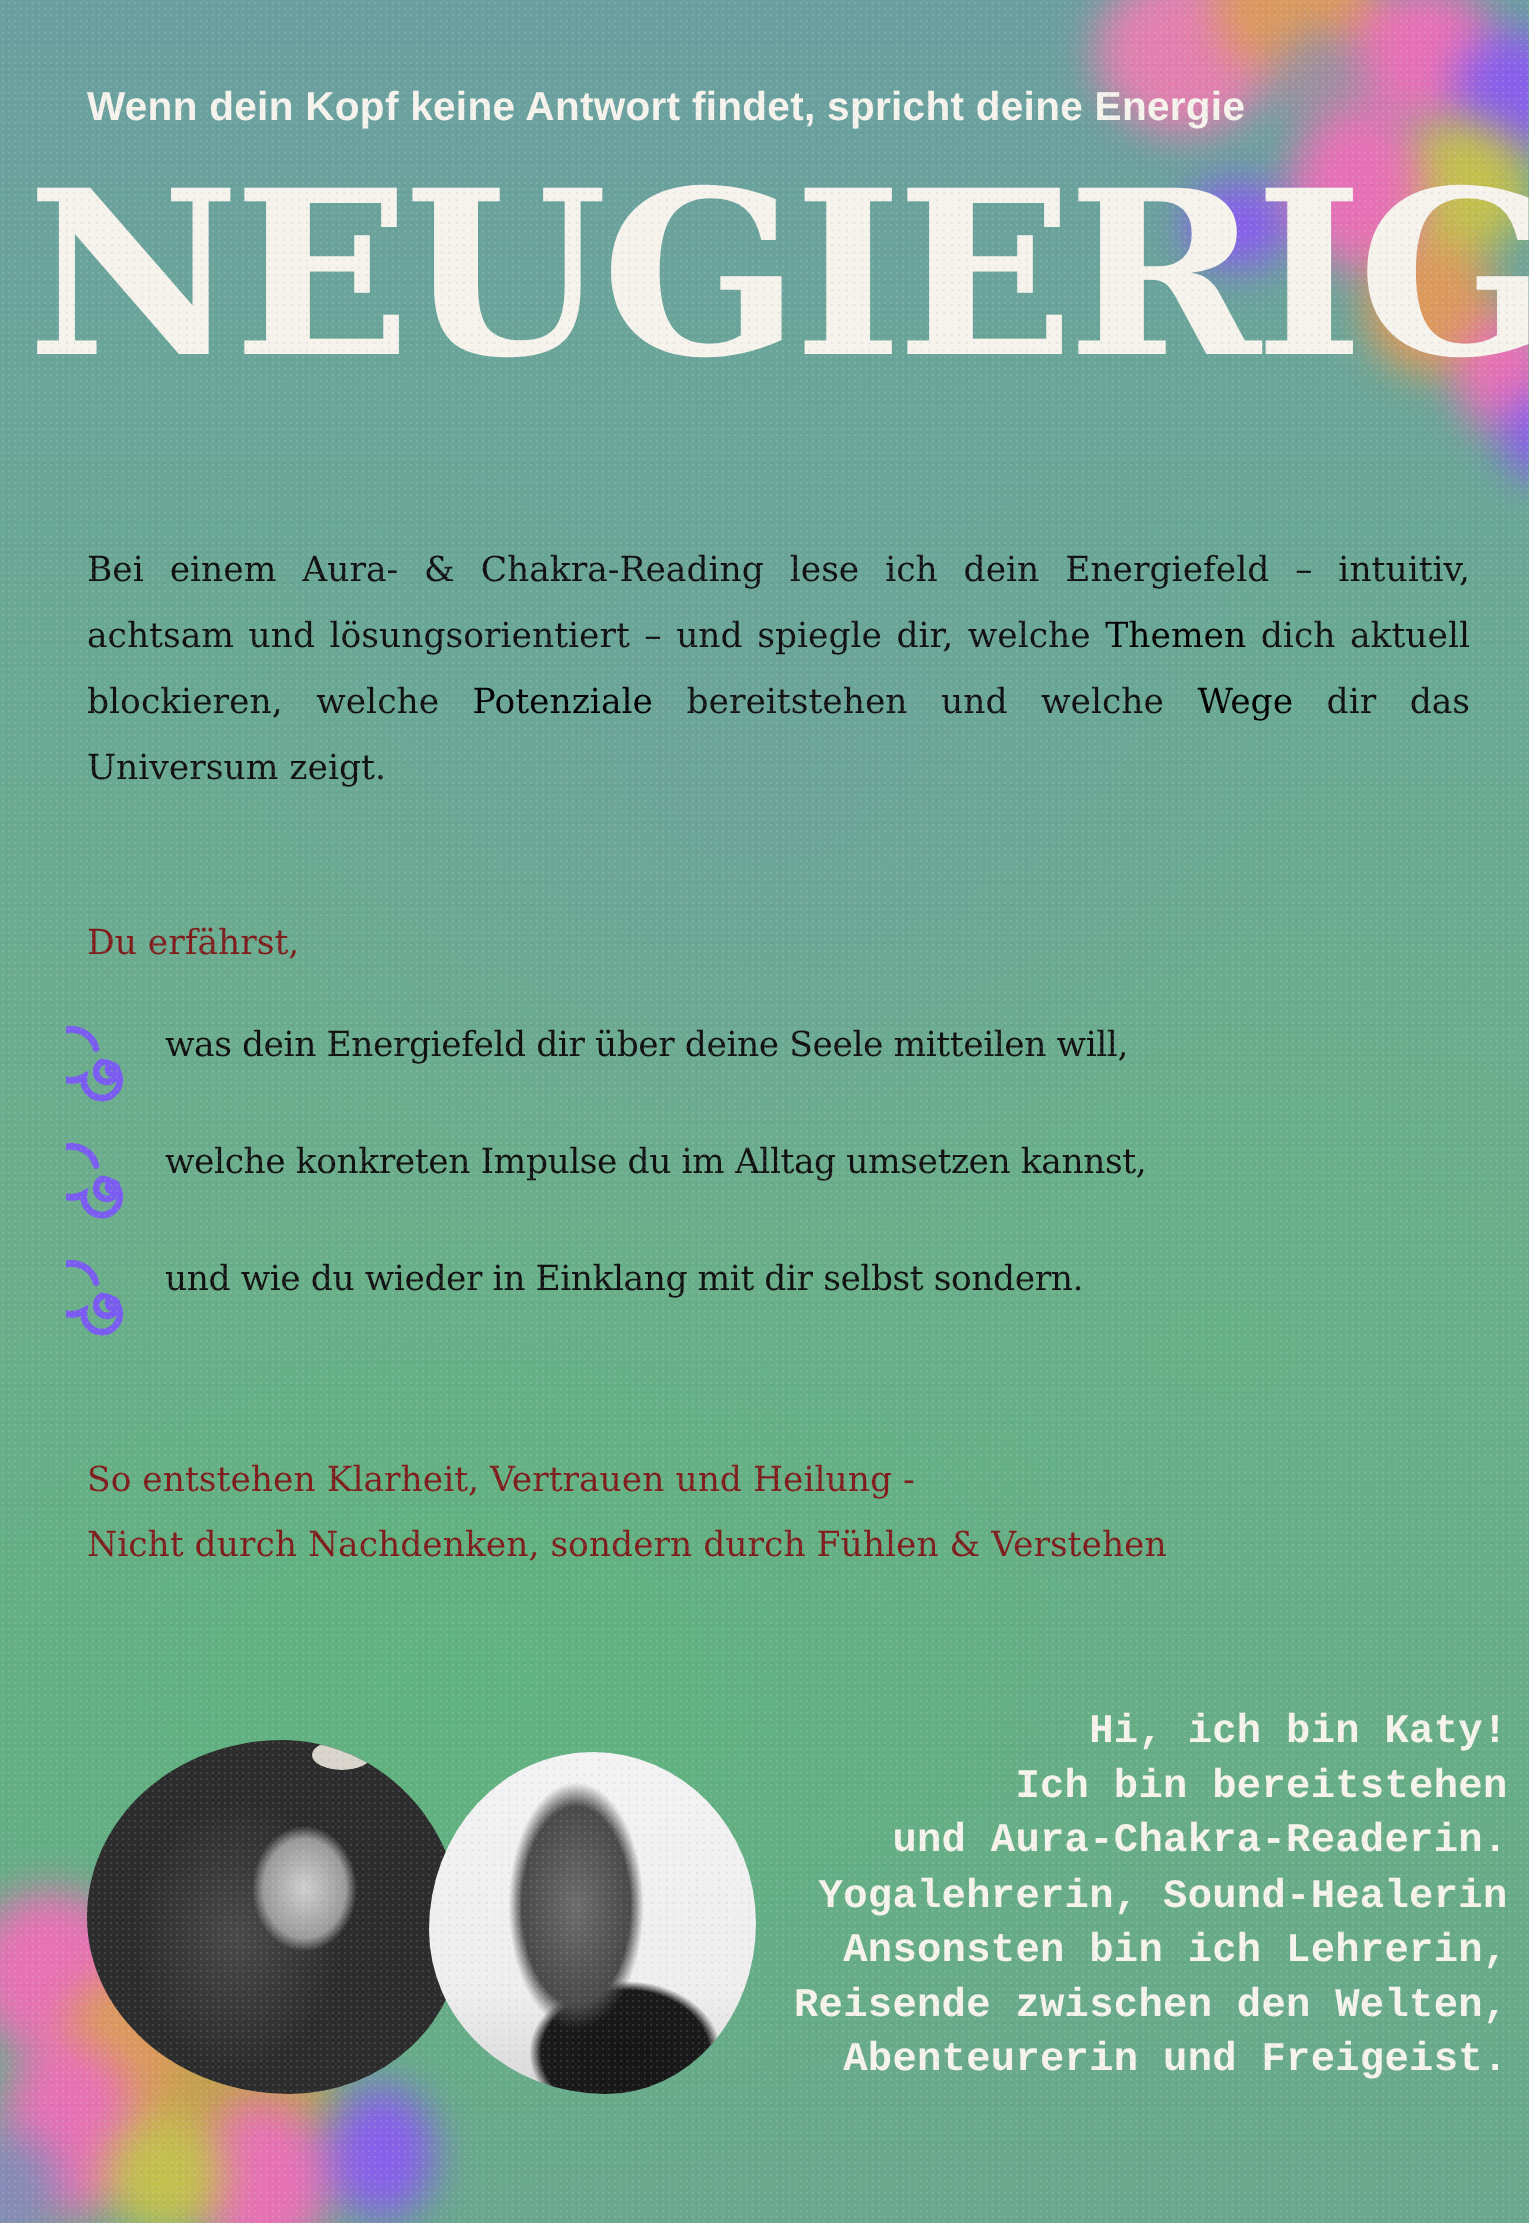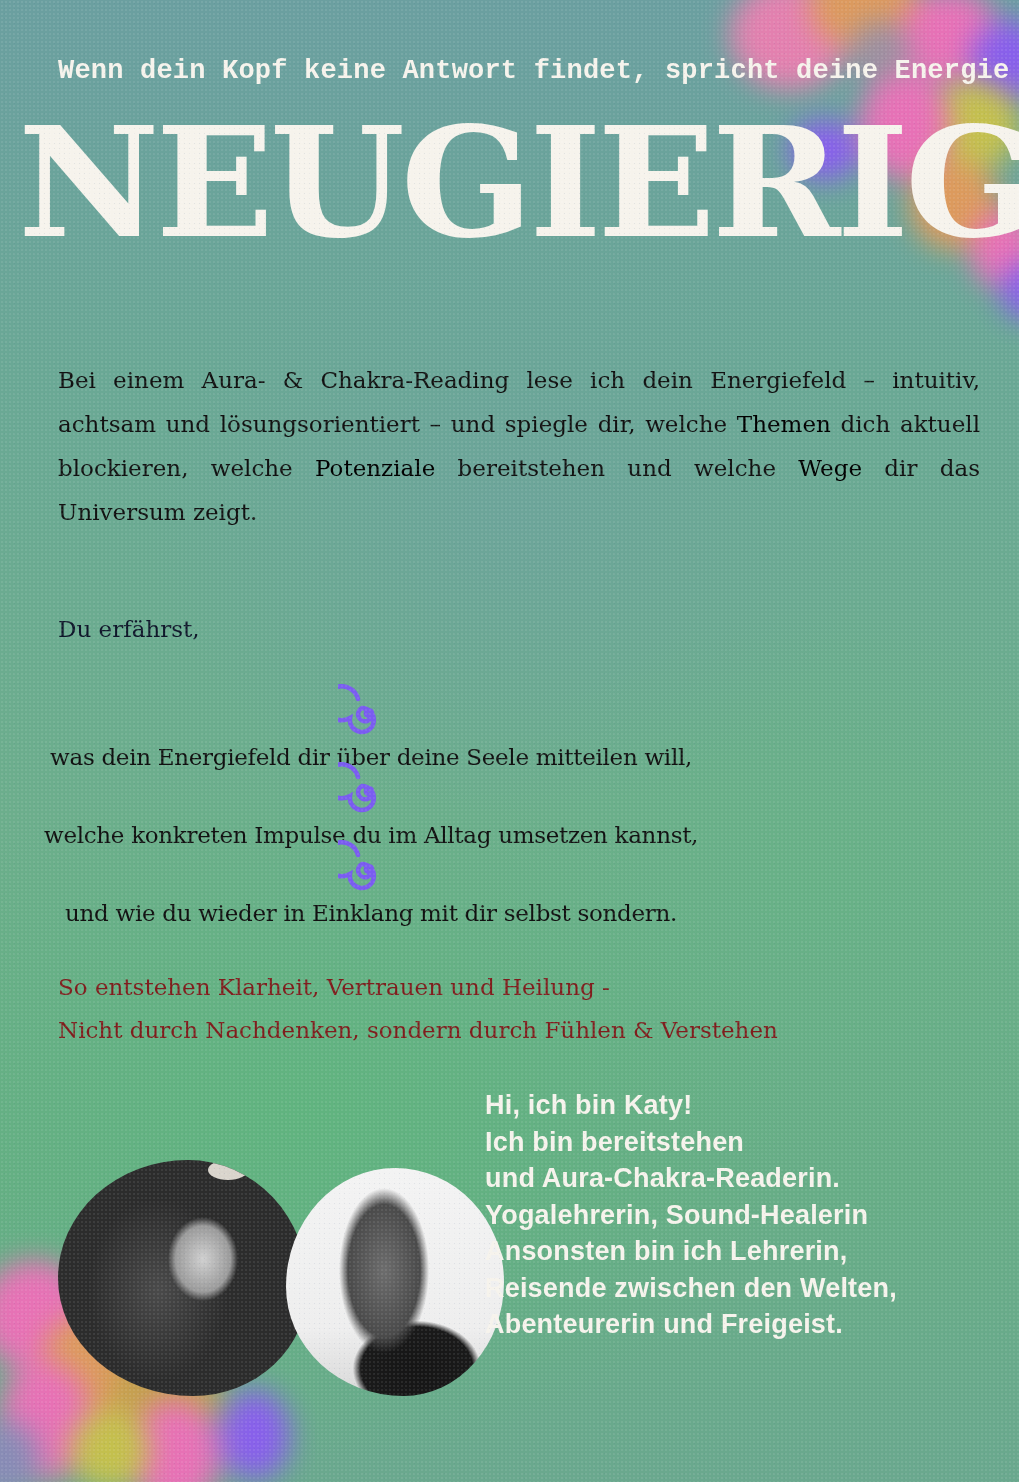--- a/index.html
+++ b/index.html
@@ -23,42 +23,42 @@
   }
   .swirl-tr span { position: absolute; border-radius: 50%; }
   .swirl-bl {
     position: absolute; left: -40px; top: 1240px; width: 380px; height: 280px;
     filter: blur(14px); opacity: 0.95;
   }
   .swirl-bl span { position: absolute; border-radius: 50%; }
 
   .tagline {
     position: absolute; left: 58px; top: 56px; width: 950px;
-    color: #f6f3ec; font-family: Liberation Mono, monospace; font-weight: bold;
+    color: #f6f3ec; font-family: Liberation Sans, sans-serif; font-weight: bold;
     font-size: 27px; letter-spacing: 0.2px; white-space: nowrap;
   }
   .headline {
     position: absolute; left: 18px; top: 108px;
     color: #f6f3ec; font-family: "DejaVu Serif", serif; font-weight: bold;
     font-size: 152px; line-height: 150px; letter-spacing: -4px;
     transform: scaleX(1.02); transform-origin: left top;
   }
   .intro {
     position: absolute; left: 58px; top: 358px; width: 922px;
     font-family: "DejaVu Serif", serif; font-size: 23px; line-height: 44px;
     color: #111; text-align: justify;
   }
   .intro .hl { color: #000000; }
   .lead {
     position: absolute; left: 58px; top: 616px;
-    font-family: "DejaVu Serif", serif; font-size: 23px; color: #0f172a;
+    font-family: "DejaVu Serif", serif; font-size: 23px; color: #7f1d1d;
   }
   .bullets { position: absolute; left: 44px; top: 684px; }
   .bullet {
-    display: flex; align-items: center; height: 60px; margin-bottom: 18px; flex-direction: column;
+    display: flex; height: 60px; margin-bottom: 18px;
   }
   .bullet .spiral { width: 60px; height: 60px; margin-right: 6px; flex: none; }
   .bullet .txt { font-family: "DejaVu Serif", serif; font-size: 23px; color: #111; letter-spacing: -0.3px; }
   .outro {
     position: absolute; left: 58px; top: 966px;
     font-family: "DejaVu Serif", serif; font-size: 23px; line-height: 43px; color: #7f1d1d;
   }
   .photo {
     position: absolute; overflow: hidden;
   }
@@ -76,23 +76,23 @@
   }
   .photo2 {
     left: 286px; top: 1168px; width: 218px; height: 228px;
     border-radius: 50% 50% 46% 54% / 52% 50% 50% 48%;
     background:
       radial-gradient(ellipse 60px 110px at 45% 45%, #6d6d6d 0%, #4a4a4a 60%, transparent 75%),
       radial-gradient(ellipse 80px 60px at 60% 88%, #151515 0%, #1a1a1a 70%, transparent 80%),
       linear-gradient(180deg, #f3f3f3 0%, #eeeeee 70%, #d8d8d8 100%);
   }
   .bio {
-    position: absolute; right: 14px; top: 1087px; width: 520px;
-    color: #f6f3ec;
-    font-family: Liberation Sans, sans-serif; font-weight: bold;
+    position: absolute; right: 14px; top: 1137px; width: 520px;
+    text-align: right; color: #f6f3ec;
+    font-family: Liberation Mono, monospace; font-weight: bold;
     font-size: 27px; line-height: 36.5px; letter-spacing: 0.2px;
   }
   .bio div { white-space: nowrap; }
   .grain {
     position: absolute; inset: 0; pointer-events: none; opacity: 0.18;
     background-image:
       radial-gradient(rgba(255,255,255,0.6) 0.6px, transparent 1px),
       radial-gradient(rgba(60,90,140,0.6) 0.6px, transparent 1px);
     background-size: 4px 4px, 5px 5px;
     background-position: 0 0, 2px 1px;

